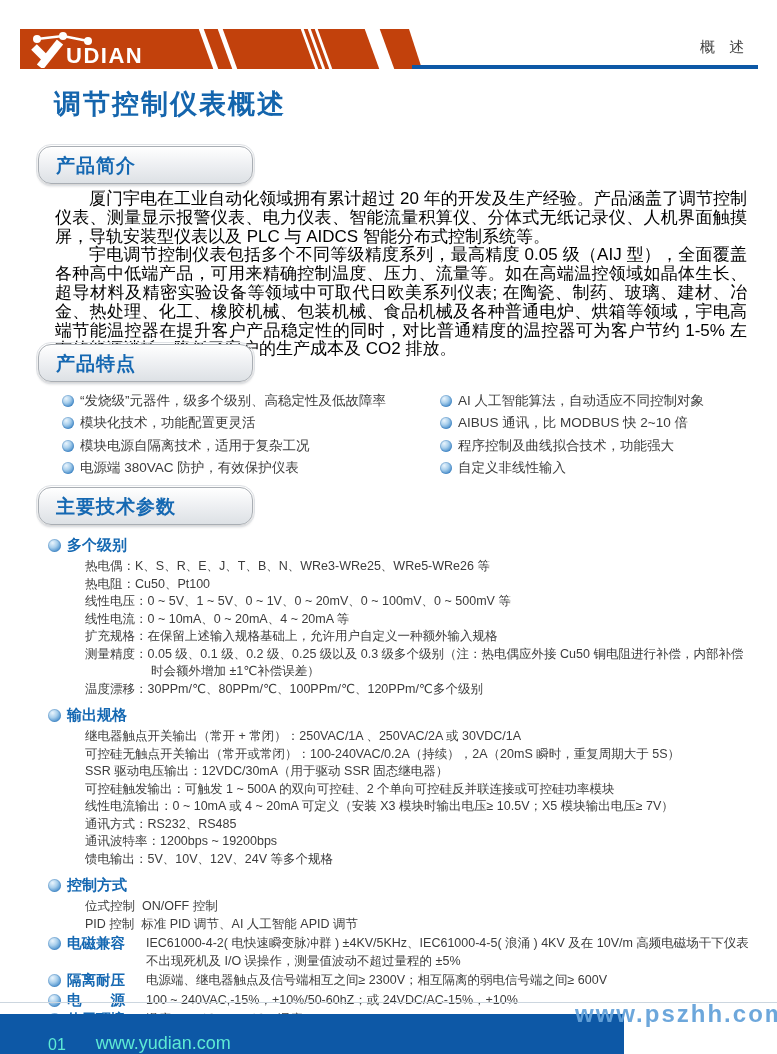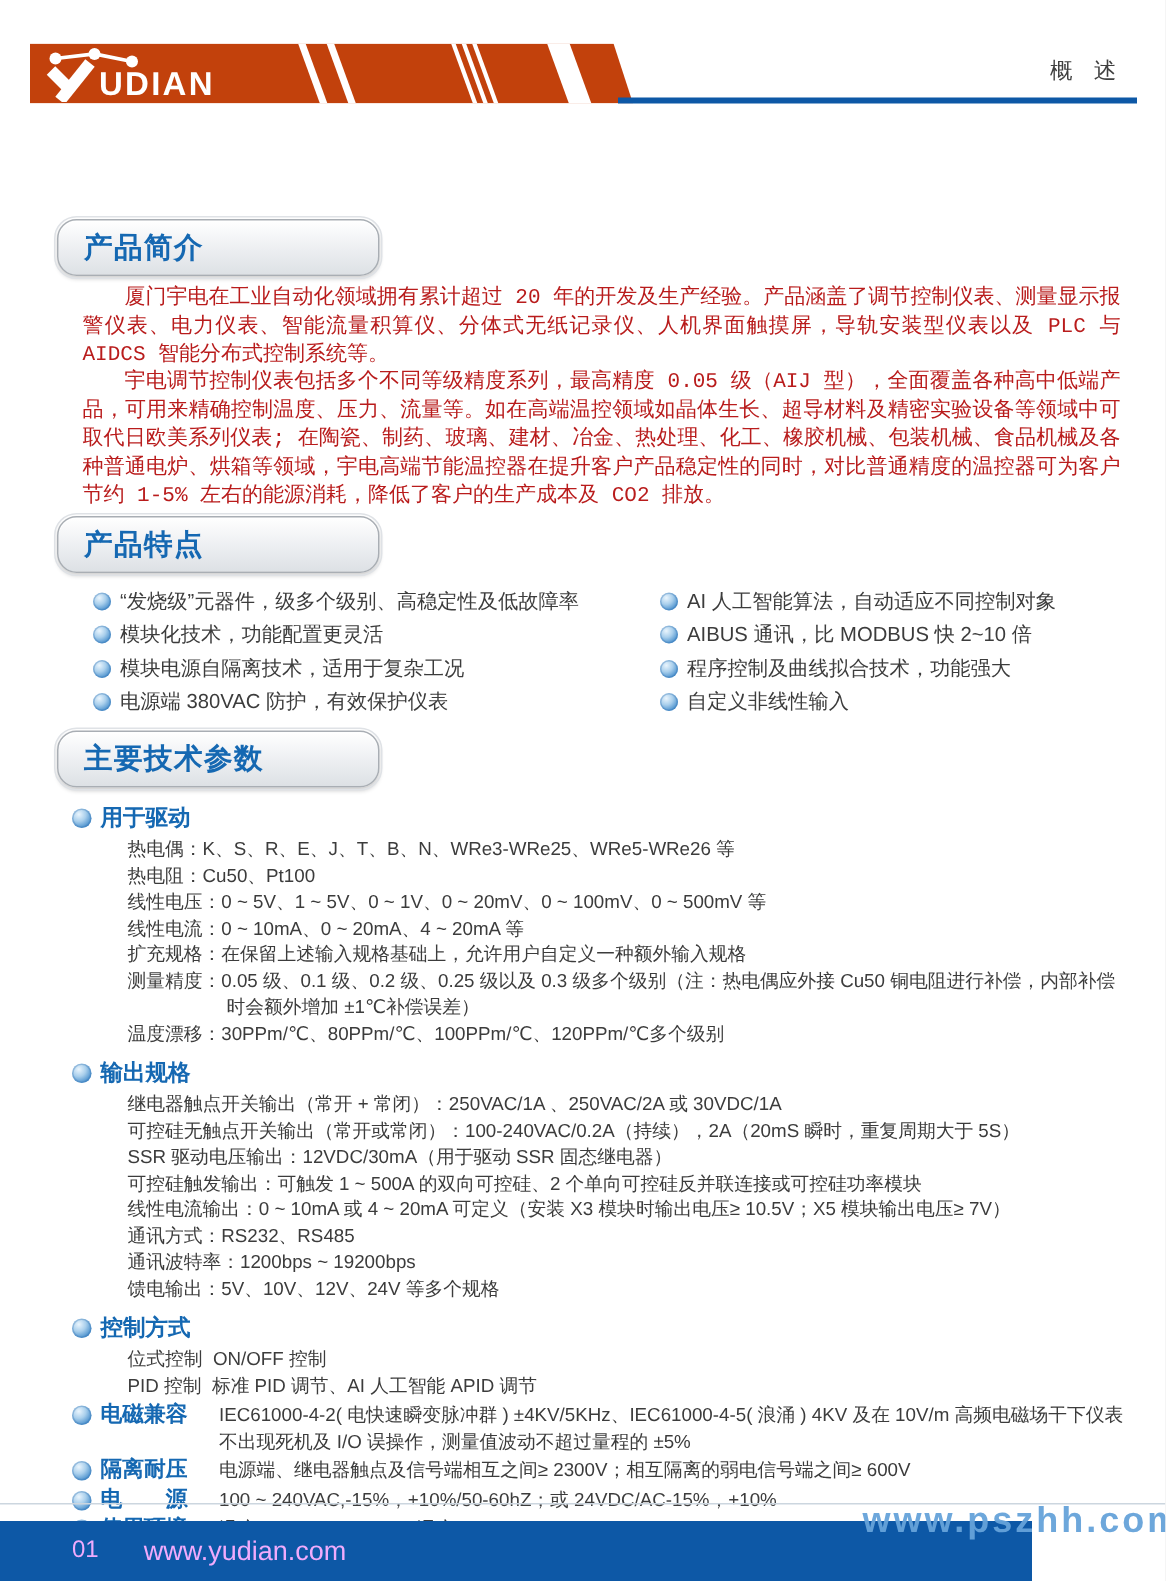--- a/index.html
+++ b/index.html
@@ -20,43 +20,43 @@
               color:#1465ad;letter-spacing:2px;}
   .section-btn{position:absolute;left:38px;width:215px;height:38px;border-radius:13px;
                background:linear-gradient(#ffffff,#eceef1 55%,#dde1e5);
                border:1px solid #a9aeb4;box-shadow:0 2px 3px rgba(0,0,0,.18),inset 0 1px 0 #fff;
                outline:1px solid #dfe2e6;outline-offset:1px;
                font-size:19px;font-weight:bold;color:#1568b2;letter-spacing:1px;
                line-height:38px;padding-left:17px;box-sizing:border-box;}
   .btn1{top:146px;} .btn2{top:344px;} .btn3{top:487px;}
   
   .paras{position:absolute;left:55px;top:190px;width:692px;}
-  .paras p{margin:0;text-indent:2em;font-size:14px;line-height:18.8px;color:#b91c1c;text-align:justify;font-family:Liberation Mono, monospace;}
+  .paras p{margin:0;text-indent:2em;font-size:17px;line-height:18.8px;color:#000000;text-align:justify;}
   
   .features{position:absolute;left:62px;top:390px;width:700px;display:flex;}
   .fcol1{width:378px;} .fcol2{width:322px;}
   .feature-item{display:flex;align-items:flex-start;font-size:13.5px;line-height:22.3px;color:#3c3c3c;}
   .sphere{flex:0 0 12px;width:12px;height:12px;border-radius:50%;margin:5px 6px 0 0;
           background:radial-gradient(circle at 35% 30%,#eaf5fd 0%,#a9cfec 38%,#4a90cd 75%,#2a72b5 100%);
           box-shadow:inset 0 0 0 1px rgba(60,120,180,.35);}
   
   .specs{position:absolute;left:55px;top:528px;width:695px;}
   .group-head{display:flex;align-items:center;margin:7px 0 3px -7px;height:20px;}
   .group-head .sphere{flex-basis:13px;width:13px;height:13px;margin:0 6px 0 0;}
   .group-label{font-size:15px;font-weight:bold;color:#1568b2;}
   .spec-line{font-size:12.5px;line-height:17.5px;color:#3c3c3c;
              padding-left:96px;text-indent:-66px;white-space:pre-wrap;}
   .kv{display:flex;align-items:flex-start;margin:2px 0 0 -7px;}
   .kv .sphere{flex-basis:13px;width:13px;height:13px;margin:2px 6px 0 0;}
   .kv-label{flex:0 0 79px;font-size:14.5px;font-weight:bold;color:#1568b2;line-height:17.5px;}
   .kv-text{flex:1;font-size:12.5px;line-height:17.5px;color:#3c3c3c;}
   
   .sep{position:absolute;left:0;top:1002px;width:777px;height:1px;background:#ccd6df;}
-  .footer{position:absolute;left:0;top:1014px;width:688px;height:40px;background:#0d58a6;
-          display:flex;align-items:center;color:#f0abfc;}
+  .footer{position:absolute;left:0;top:1014px;width:624px;height:40px;background:#0d58a6;
+          display:flex;align-items:flex-end;color:#5eead4;}
   .pageno{margin-left:48px;font-size:16px;}
   .site{margin-left:30px;font-size:18px;}
   .watermark{position:absolute;left:575px;top:1000px;font-size:24px;font-weight:bold;
              color:#66a3da;letter-spacing:2px;white-space:nowrap;z-index:5;opacity:.95;}
 </style>
 </head>
 <body>
 
 <div id="page">
 
@@ -73,20 +73,21 @@
     <div class="stripe s-a"></div>
     <div class="stripe s-b"></div>
     <div class="stripe s-t1"></div>
     <div class="stripe s-t2"></div>
     <div class="stripe s-t3"></div>
     <div class="stripe s-w"></div>
   </div>
   <div class="band-line"></div>
   <div class="overview">概 述</div>
 
+  <div class="page-title">调节控制仪表概述</div>
 
   <div class="section-btn btn1">产品简介</div>
   <div class="paras">
 
   <p>厦门宇电在工业自动化领域拥有累计超过 20 年的开发及生产经验。产品涵盖了调节控制仪表、测量显示报警仪表、电力仪表、智能流量积算仪、分体式无纸记录仪、人机界面触摸屏，导轨安装型仪表以及 PLC 与 AIDCS 智能分布式控制系统等。</p>
       <p>宇电调节控制仪表包括多个不同等级精度系列，最高精度 0.05 级（AIJ 型），全面覆盖各种高中低端产品，可用来精确控制温度、压力、流量等。如在高端温控领域如晶体生长、超导材料及精密实验设备等领域中可取代日欧美系列仪表; 在陶瓷、制药、玻璃、建材、冶金、热处理、化工、橡胶机械、包装机械、食品机械及各种普通电炉、烘箱等领域，宇电高端节能温控器在提升客户产品稳定性的同时，对比普通精度的温控器可为客户节约 1-5% 左右的能源消耗，降低了客户的生产成本及 CO2 排放。</p>
     </div>
 
   <div class="section-btn btn2">产品特点</div>
   <div class="features">
@@ -136,21 +137,21 @@
       </div>
   </div>
 
   <div class="section-btn btn3">主要技术参数</div>
   <div class="specs">
     <div>
 
         <div class="group">
           <div class="group-head">
             <span class="sphere"></span>
-            <span class="group-label">用于驱动</span>
+            <span class="group-label">多个级别</span>
           </div>
           <div>
 
           <div class="spec-line">热电偶：K、S、R、E、J、T、B、N、WRe3-WRe25、WRe5-WRe26 等</div>
             <div class="spec-line">热电阻：Cu50、Pt100</div>
             <div class="spec-line">线性电压：0 ~ 5V、1 ~ 5V、0 ~ 1V、0 ~ 20mV、0 ~ 100mV、0 ~ 500mV 等</div>
             <div class="spec-line">线性电流：0 ~ 10mA、0 ~ 20mA、4 ~ 20mA 等</div>
             <div class="spec-line">扩充规格：在保留上述输入规格基础上，允许用户自定义一种额外输入规格</div>
             <div class="spec-line">测量精度：0.05 级、0.1 级、0.2 级、0.25 级以及 0.3 级多个级别（注：热电偶应外接 Cu50 铜电阻进行补偿，内部补偿时会额外增加 ±1℃补偿误差）</div>
             <div class="spec-line">温度漂移：30PPm/℃、80PPm/℃、100PPm/℃、120PPm/℃多个级别</div>

